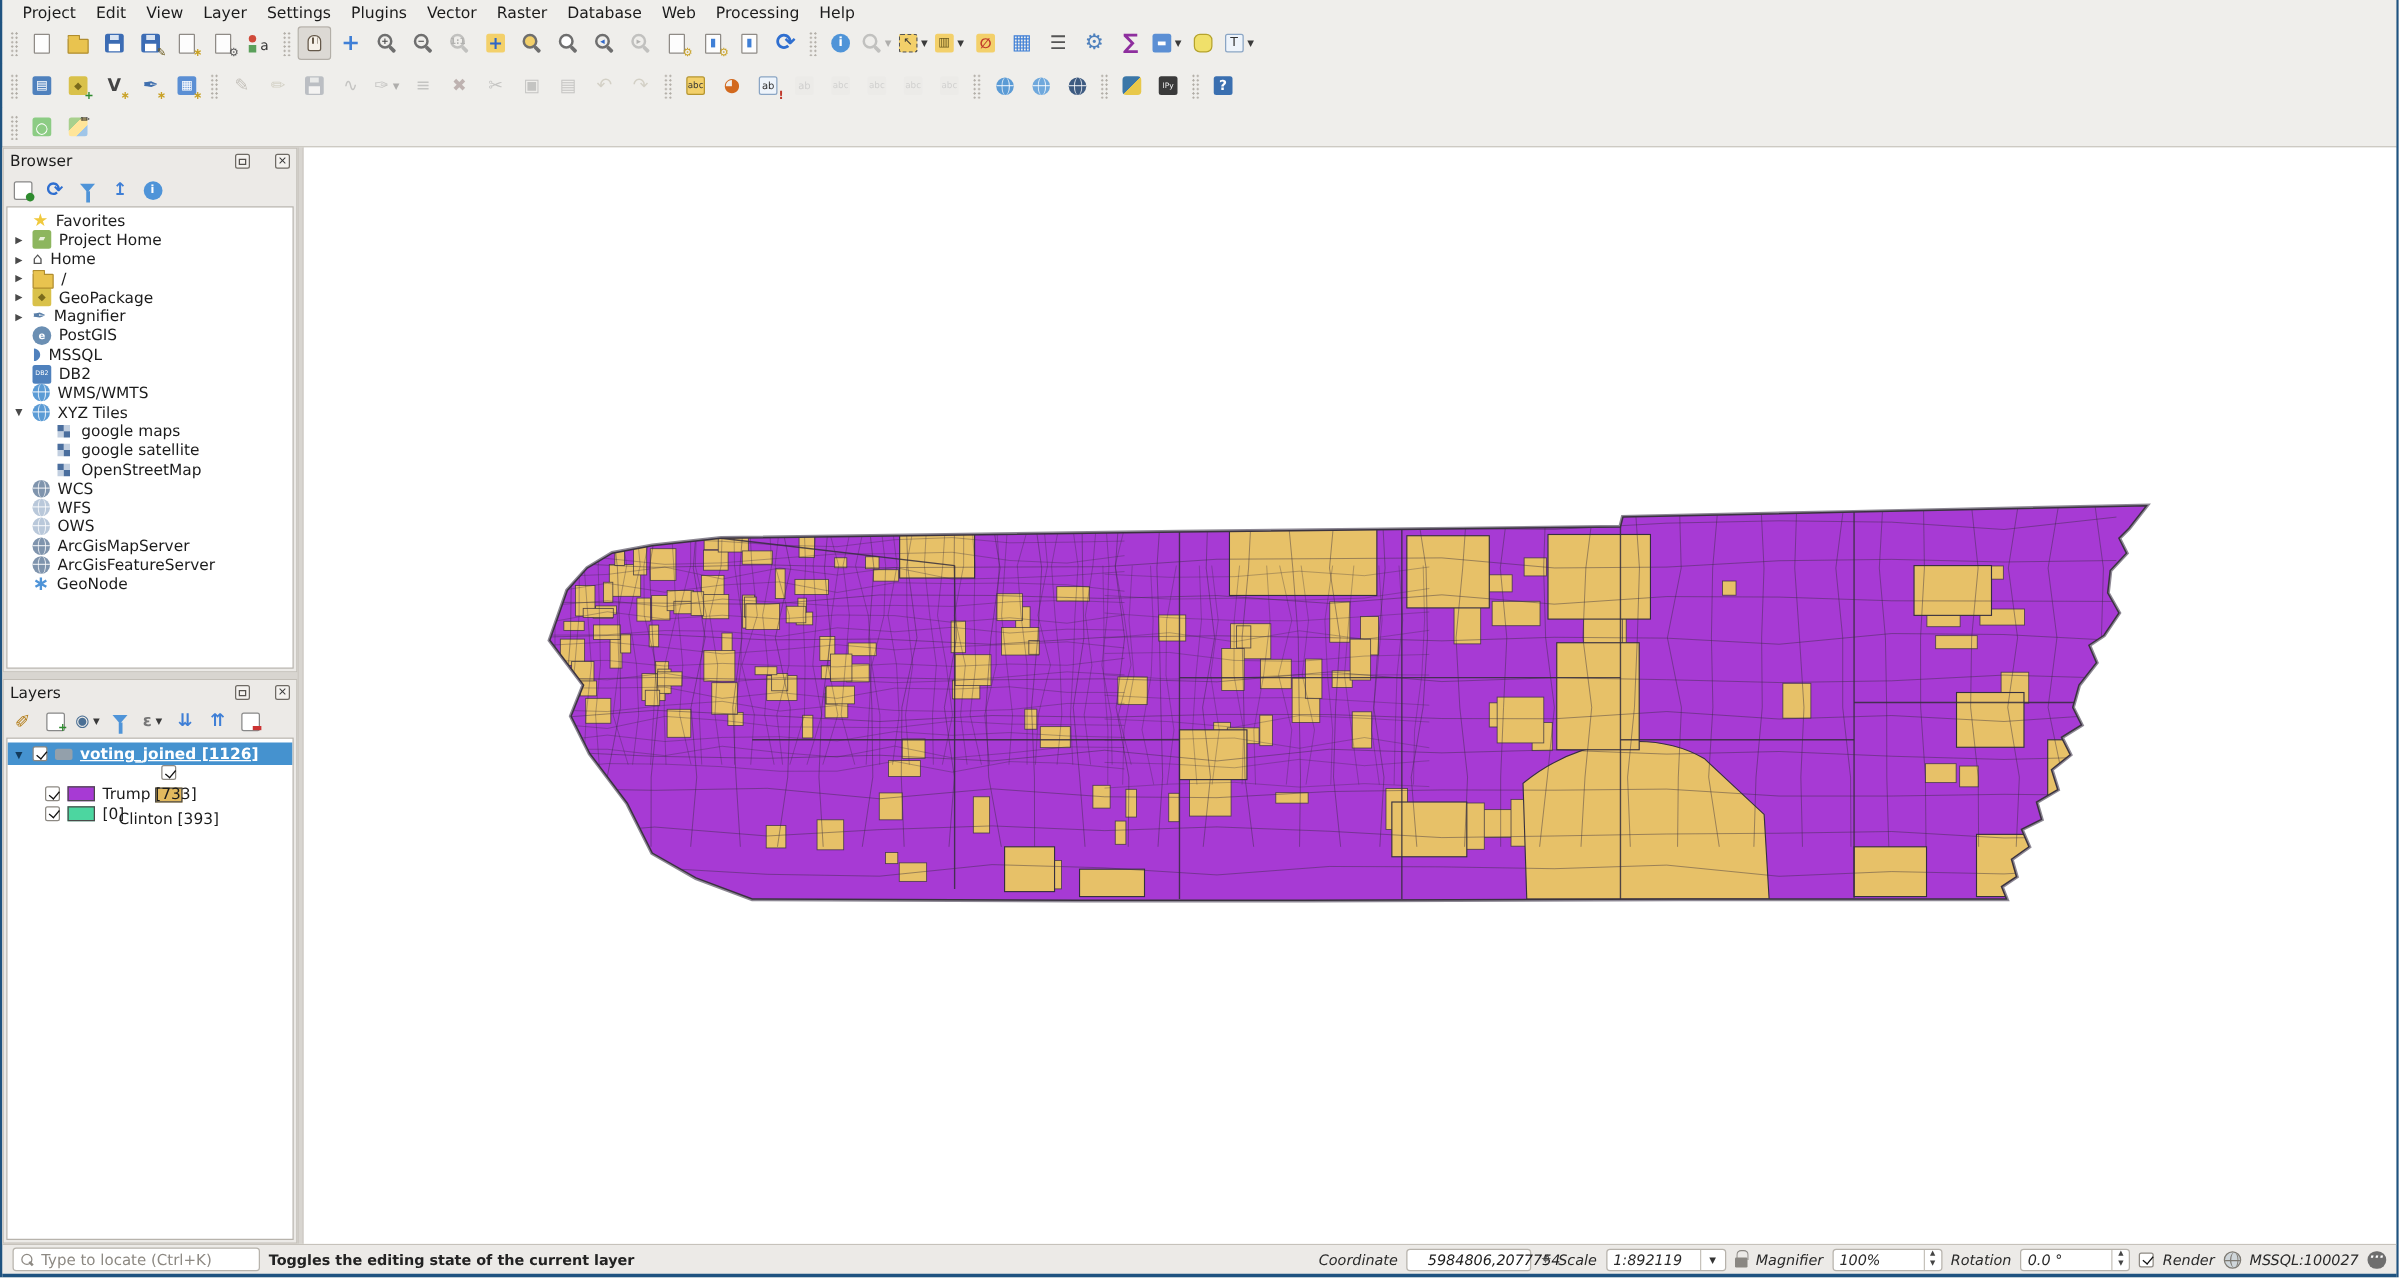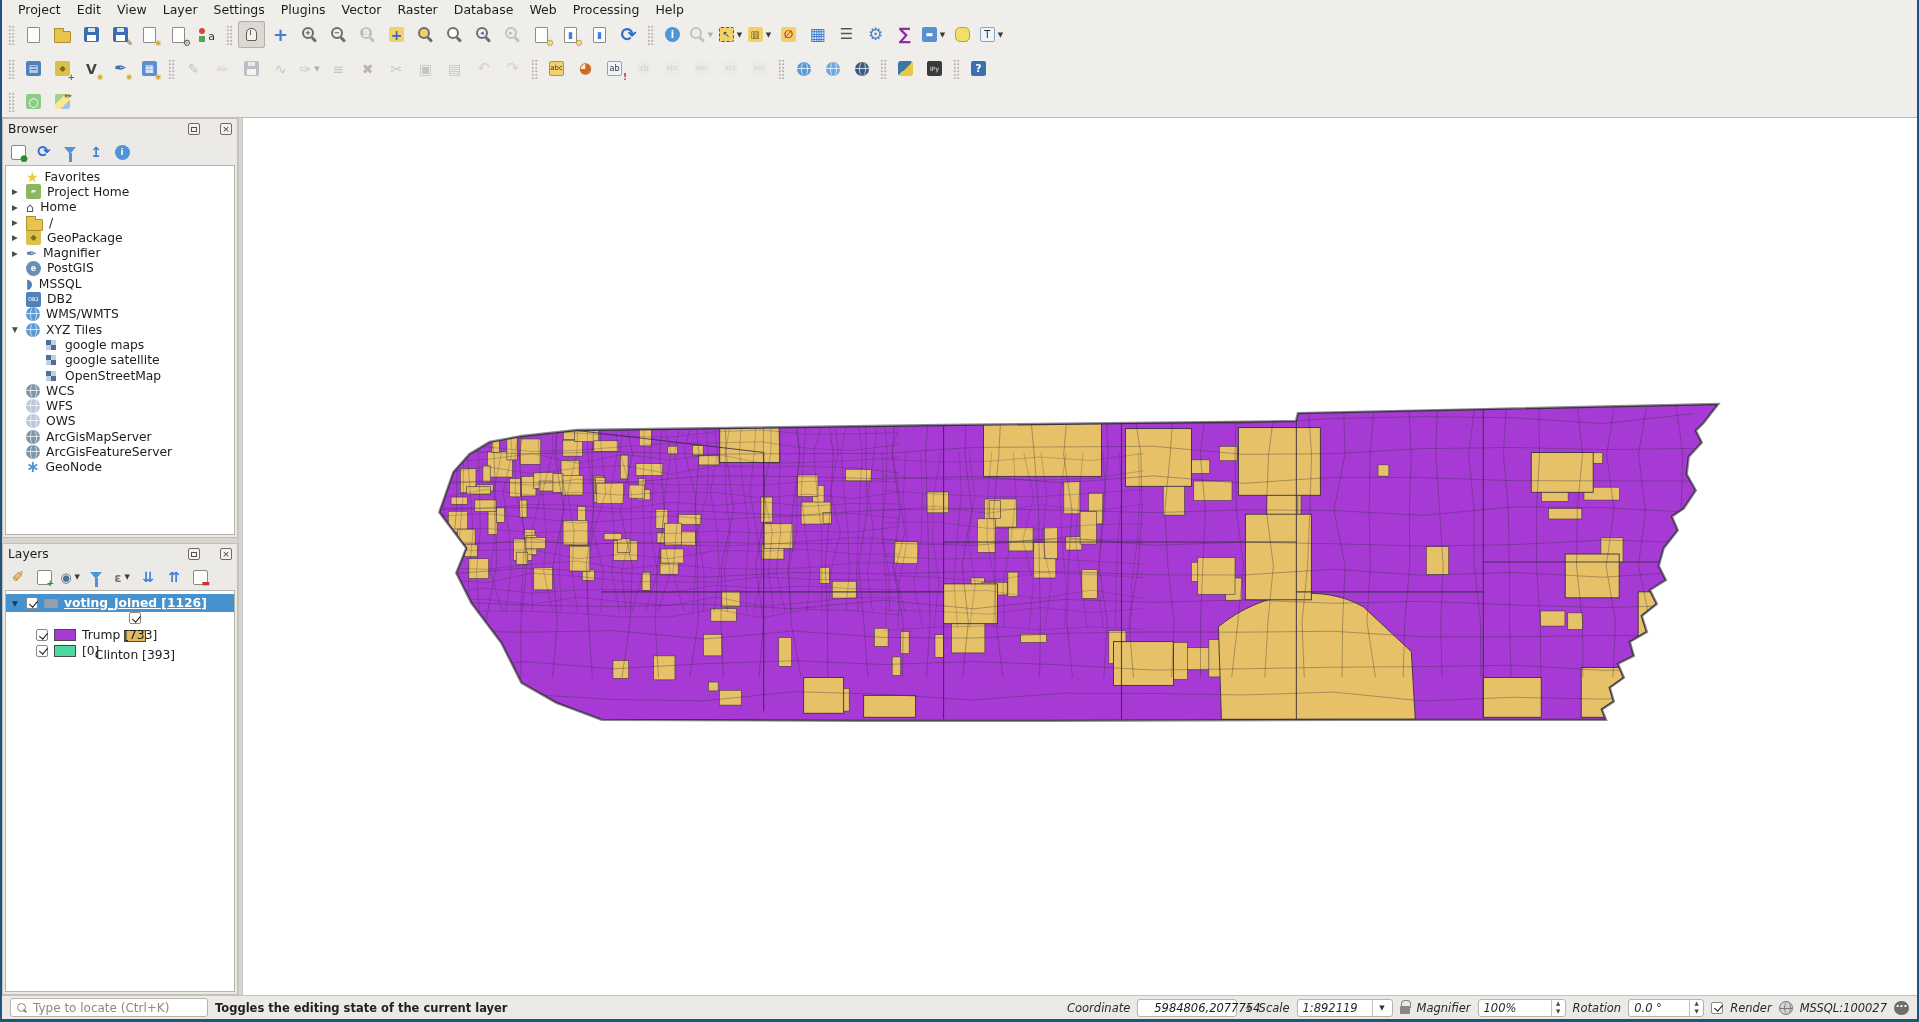--- a/index.html
+++ b/index.html
@@ -956,21 +956,21 @@
       <span class="ic-lock"></span>
       <span>Magnifier</span>
       <span class="spin" style="width:88px">
         <span class="val" style="flex:1">100%</span>
         <span class="arr">
             <span>▲</span>
             <span>▼</span>
           </span>
       </span>
       <span>Rotation</span>
-      <span class="spin" style="width:76px">
+      <span class="spin" style="width:88px">
         <span class="val" style="flex:1">0.0 °</span>
         <span class="arr">
             <span>▲</span>
             <span>▼</span>
           </span>
       </span>
       <span class="cb ck"></span>
       <span>Render</span>
       <span class="crsglobe"></span>
       <span>MSSQL:100027</span>

